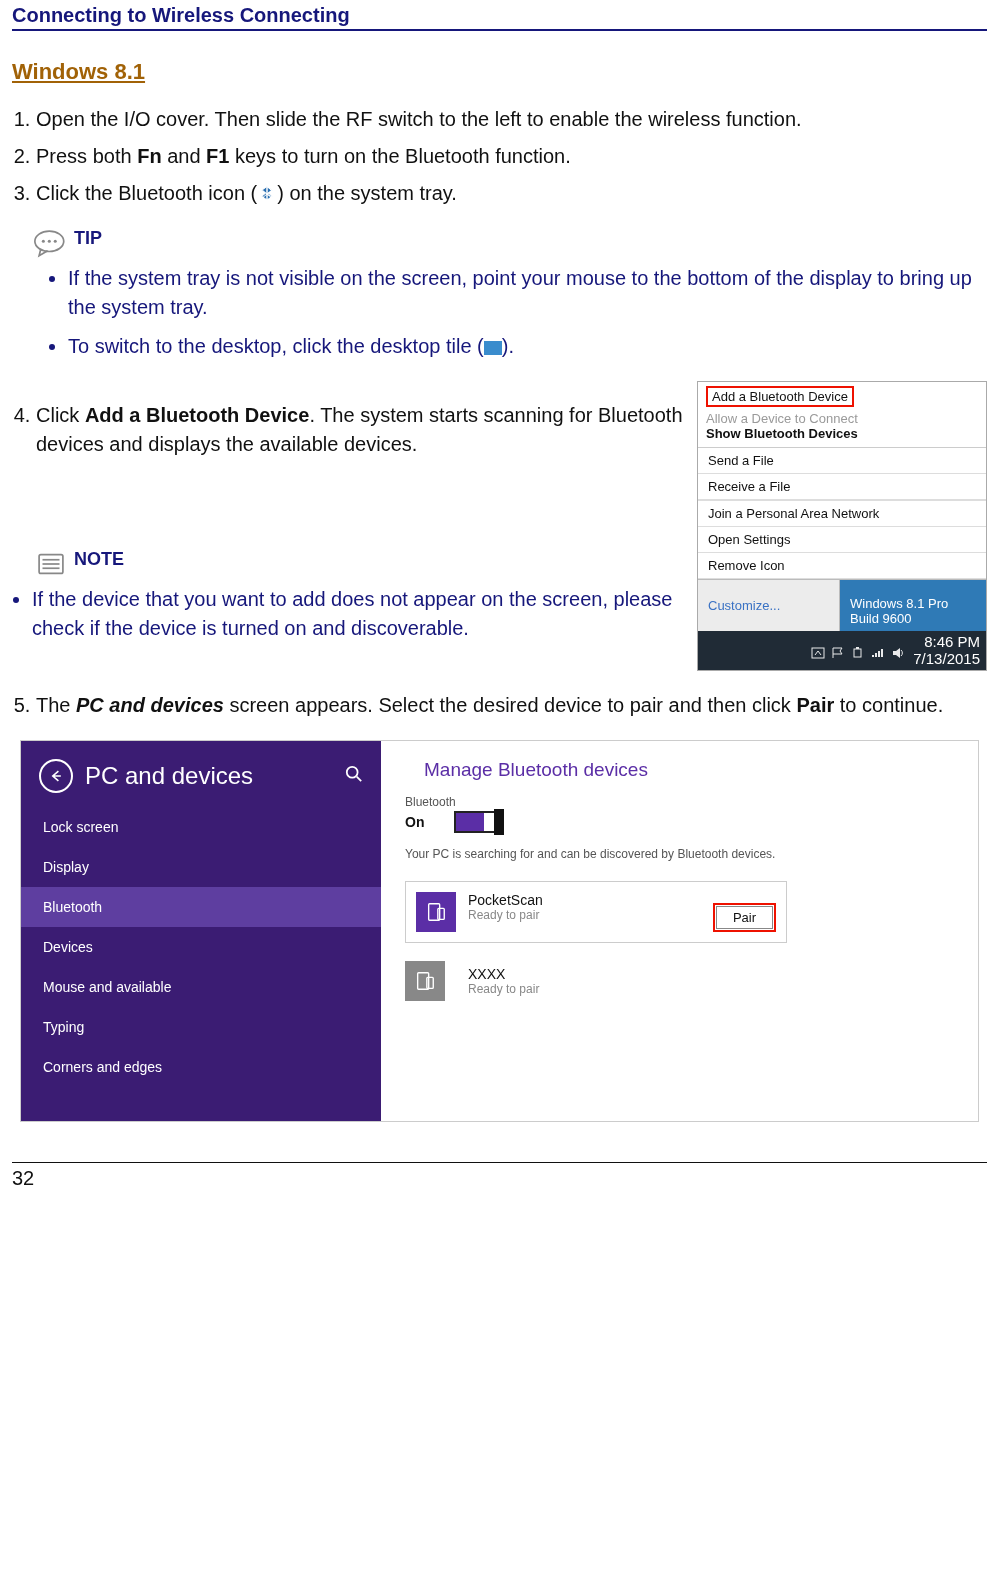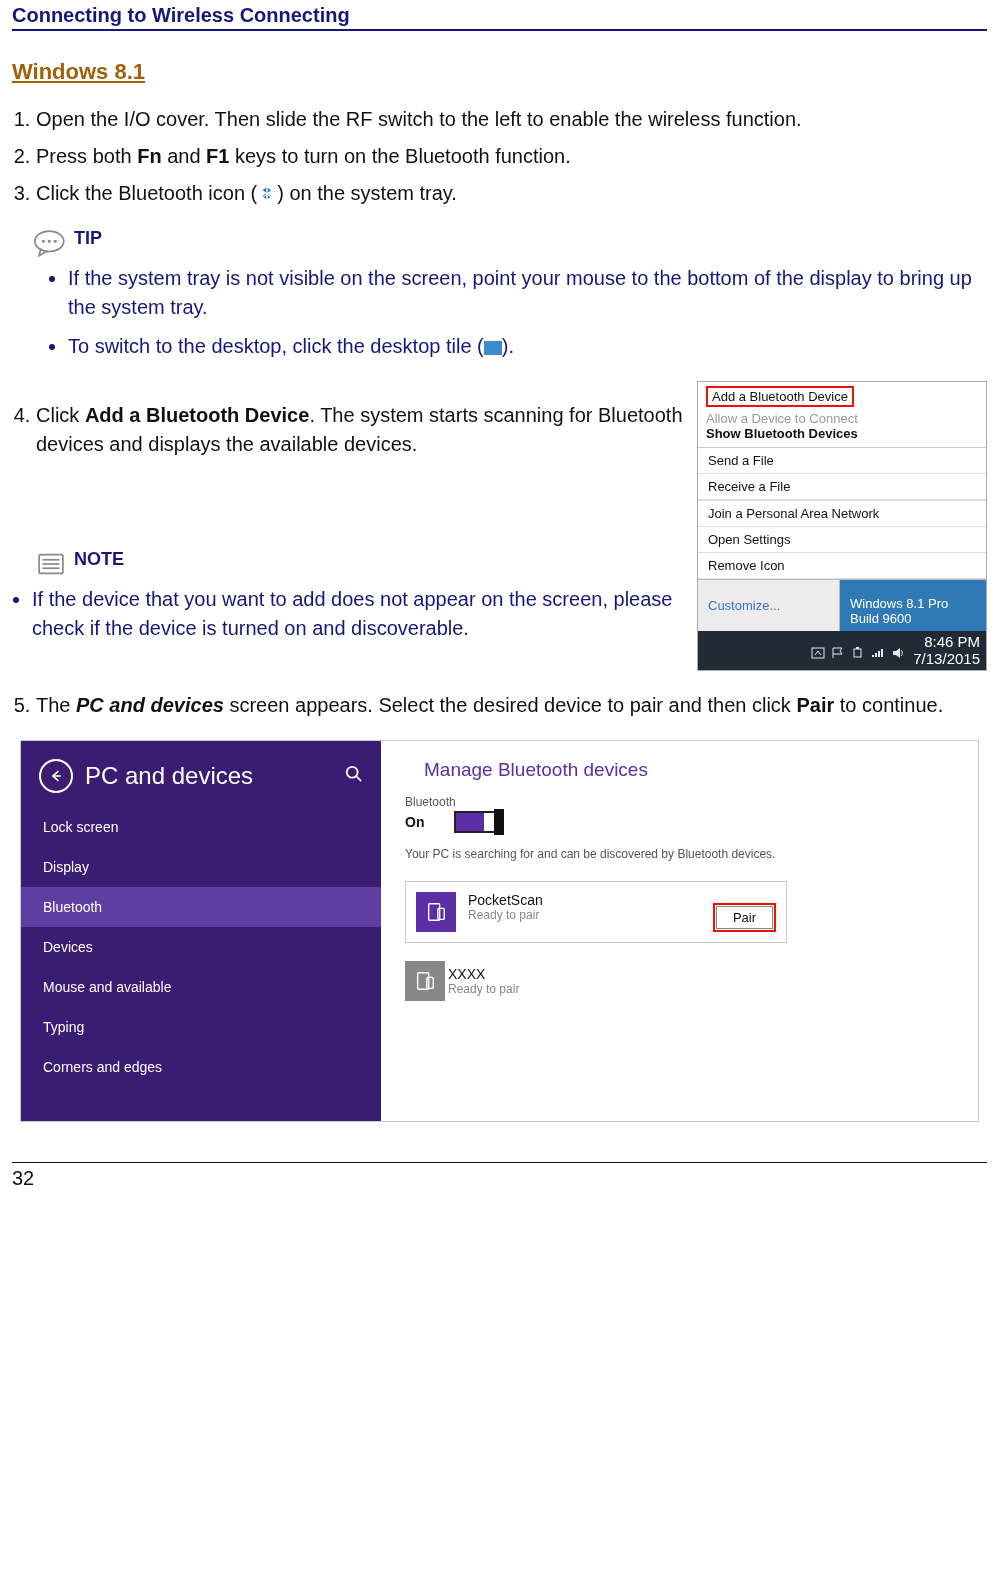--- a/index.html
+++ b/index.html
@@ -204,21 +204,21 @@
     align-self: flex-end;
     border: 2px solid #e10;
     padding: 1px;
   }
   .device-card .pair-btn {
     border: 1px solid #888;
     padding: 3px 16px;
     font-size: 13px;
     background: #fff;
   }
-  .device-row { display: flex; gap: 3px; align-items: center; width: 360px; }
+  .device-row { display: flex; gap: 23px; align-items: center; width: 360px; }
   .sq2 {
     width: 40px; height: 40px;
     background: #888;
     display: flex; align-items: center; justify-content: center;
   }
   .sq2 svg { width: 22px; height: 22px; }
   .footer {
     margin-top: 40px;
     border-top: 1px solid #111;
     padding-top: 4px;

